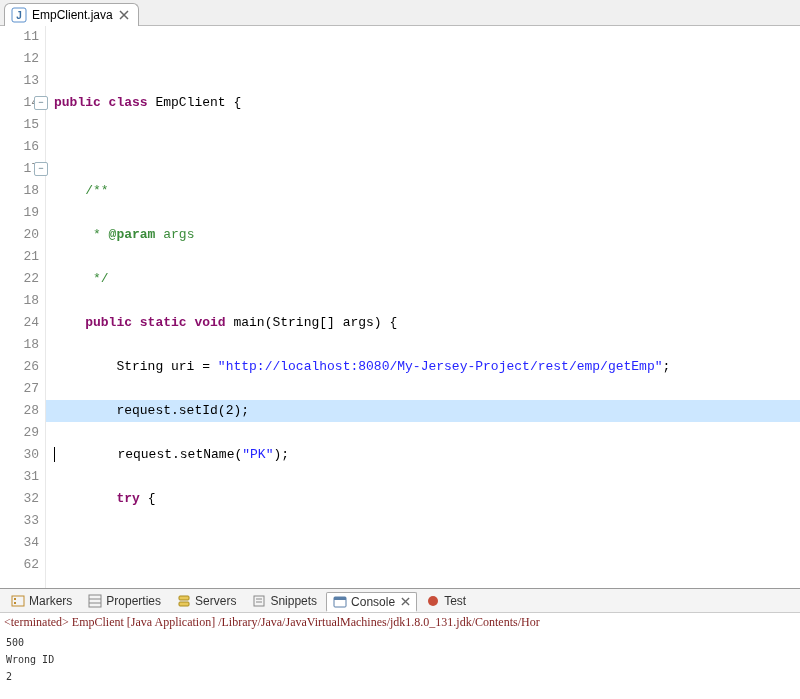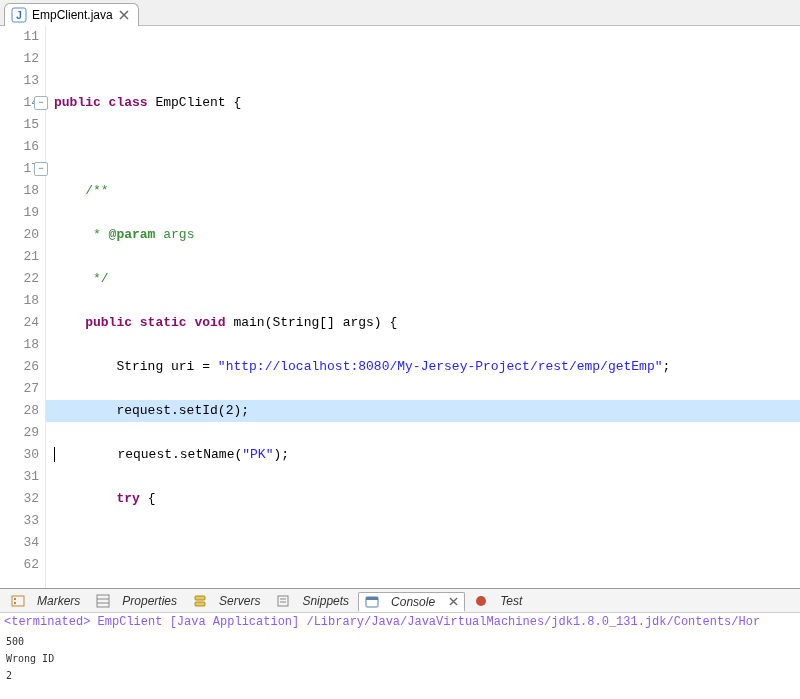--- a/index.html
+++ b/index.html
@@ -15,25 +15,25 @@
 .fold { position: absolute; right: -9px; top: 4px; width: 14px; height: 14px; border: 1px solid #9eb4bf; background: #fff; color: #4a6a7a; font-size: 9px; line-height: 12px; text-align: center; border-radius: 2px; }
 .code { flex: 1; white-space: pre; overflow: hidden; padding-left: 8px; }
 .code .cline { height: 22px; }
 .hl { background: #cce7ff; display: block; margin-left: -8px; padding-left: 8px; }
 .kw { color: #8a0f6b; font-weight: bold; }
 .cm { color: #3b8c3b; }
 .st { color: #2525ff; }
 .cls { color: #000; }
 .cursor { border-left: 1px solid #000; }
 .bottom-tabs { height: 24px; display: flex; align-items: center; gap: 2px; padding-left: 4px; border-bottom: 1px solid #ccc; background: #f4f4f4; }
-.bt { display: flex; align-items: center; gap: 12px; padding: 2px 6px; font-size: 12px; color: #333; border: 1px solid transparent; border-radius: 2px; font-style: italic; }
+.bt { display: flex; align-items: center; gap: 4px; padding: 2px 6px; font-size: 12px; color: #333; border: 1px solid transparent; border-radius: 2px; }
 .bt.active { background: #fff; border: 1px solid #aaa; border-bottom-color: #fff; position: relative; top: 1px; }
 .bt .close { color: #555; font-size: 13px; margin-left: 2px; }
 .console-area { padding: 2px 6px; font-family: Menlo, Monaco, Consolas, monospace; font-size: 10px; color: #333; }
-.console-header { color: #8b5cf6; font-family: Liberation Mono, monospace; font-size: 12px; padding: 2px 4px; white-space: nowrap; overflow: hidden; }
+.console-header { color: #7f1d1d; font-family: Liberation Serif, serif; font-size: 12px; padding: 2px 4px; white-space: nowrap; overflow: hidden; }
 .console-line { line-height: 17px; white-space: pre; }
 svg { display: block; }
 </style>
 </head>
 <body>
 
 <div class="editor-area">
   <div class="tab-bar">
     <div class="tab">
       <span class="ficon">

